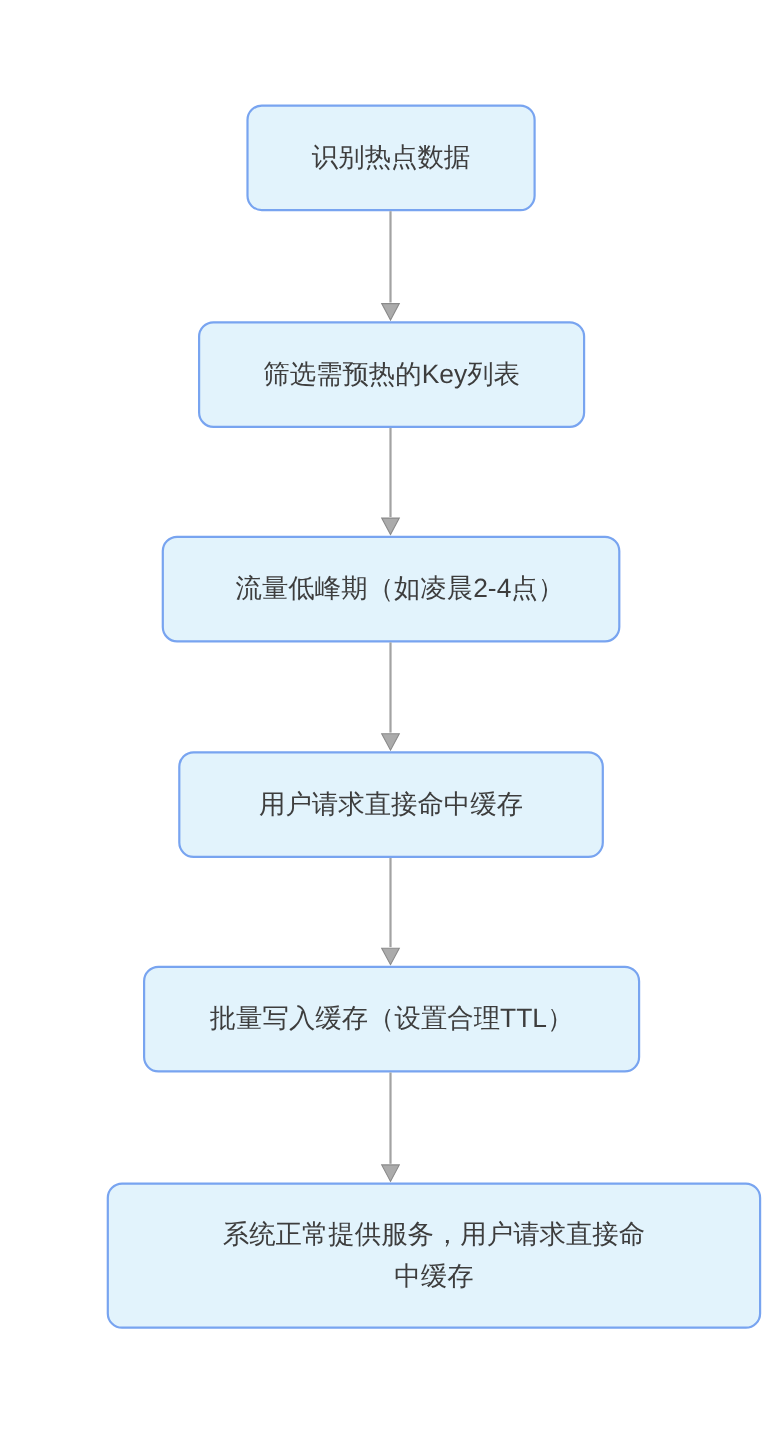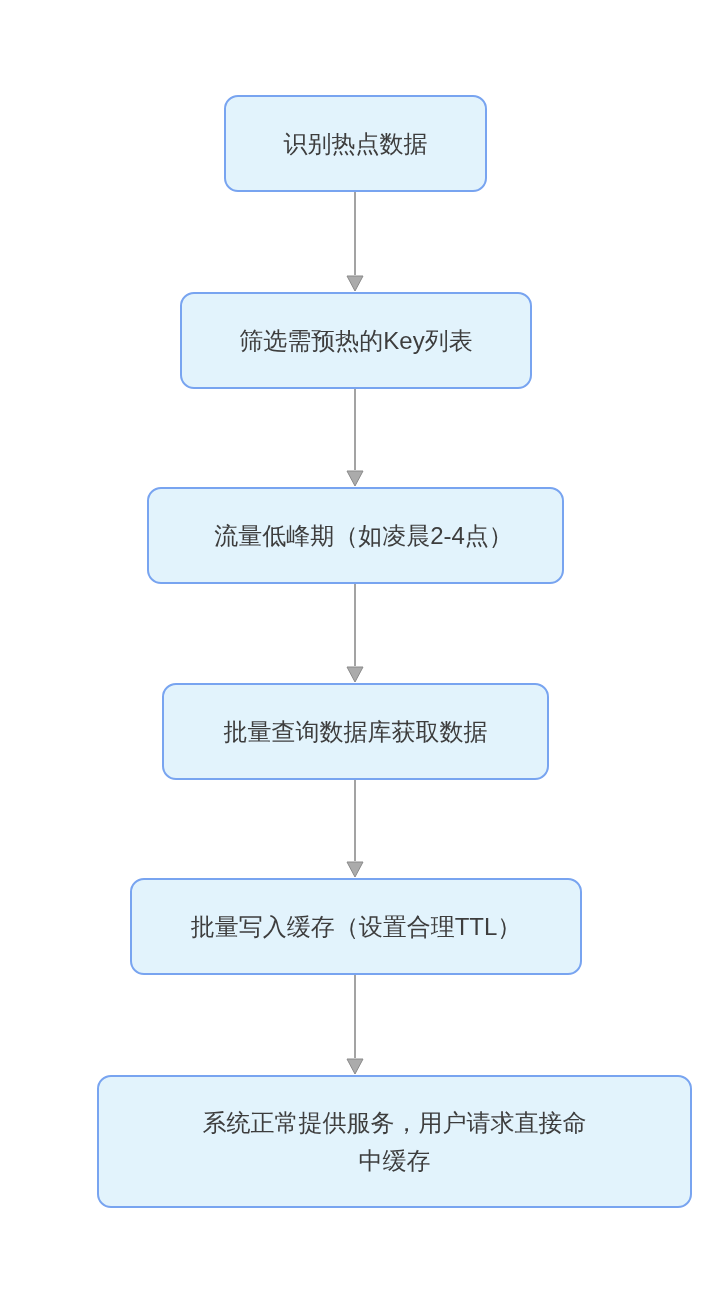--- a/index.html
+++ b/index.html
@@ -102,21 +102,21 @@
   </div>
 
   <div class="arrow arrow-3">
     <div class="arrow-line"></div>
     <svg class="arrow-head" viewBox="0 0 18 17" aria-hidden="true">
       <polygon points="1,1 17,1 9,16"></polygon>
     </svg>
   </div>
 
   <div class="node node-4">
-    <span class="node-label">批量查询数据库获取数据</span>
+    <span class="node-label">用户请求直接命中缓存</span>
   </div>
 
   <div class="arrow arrow-4">
     <div class="arrow-line"></div>
     <svg class="arrow-head" viewBox="0 0 18 17" aria-hidden="true">
       <polygon points="1,1 17,1 9,16"></polygon>
     </svg>
   </div>
 
   <div class="node node-5">

